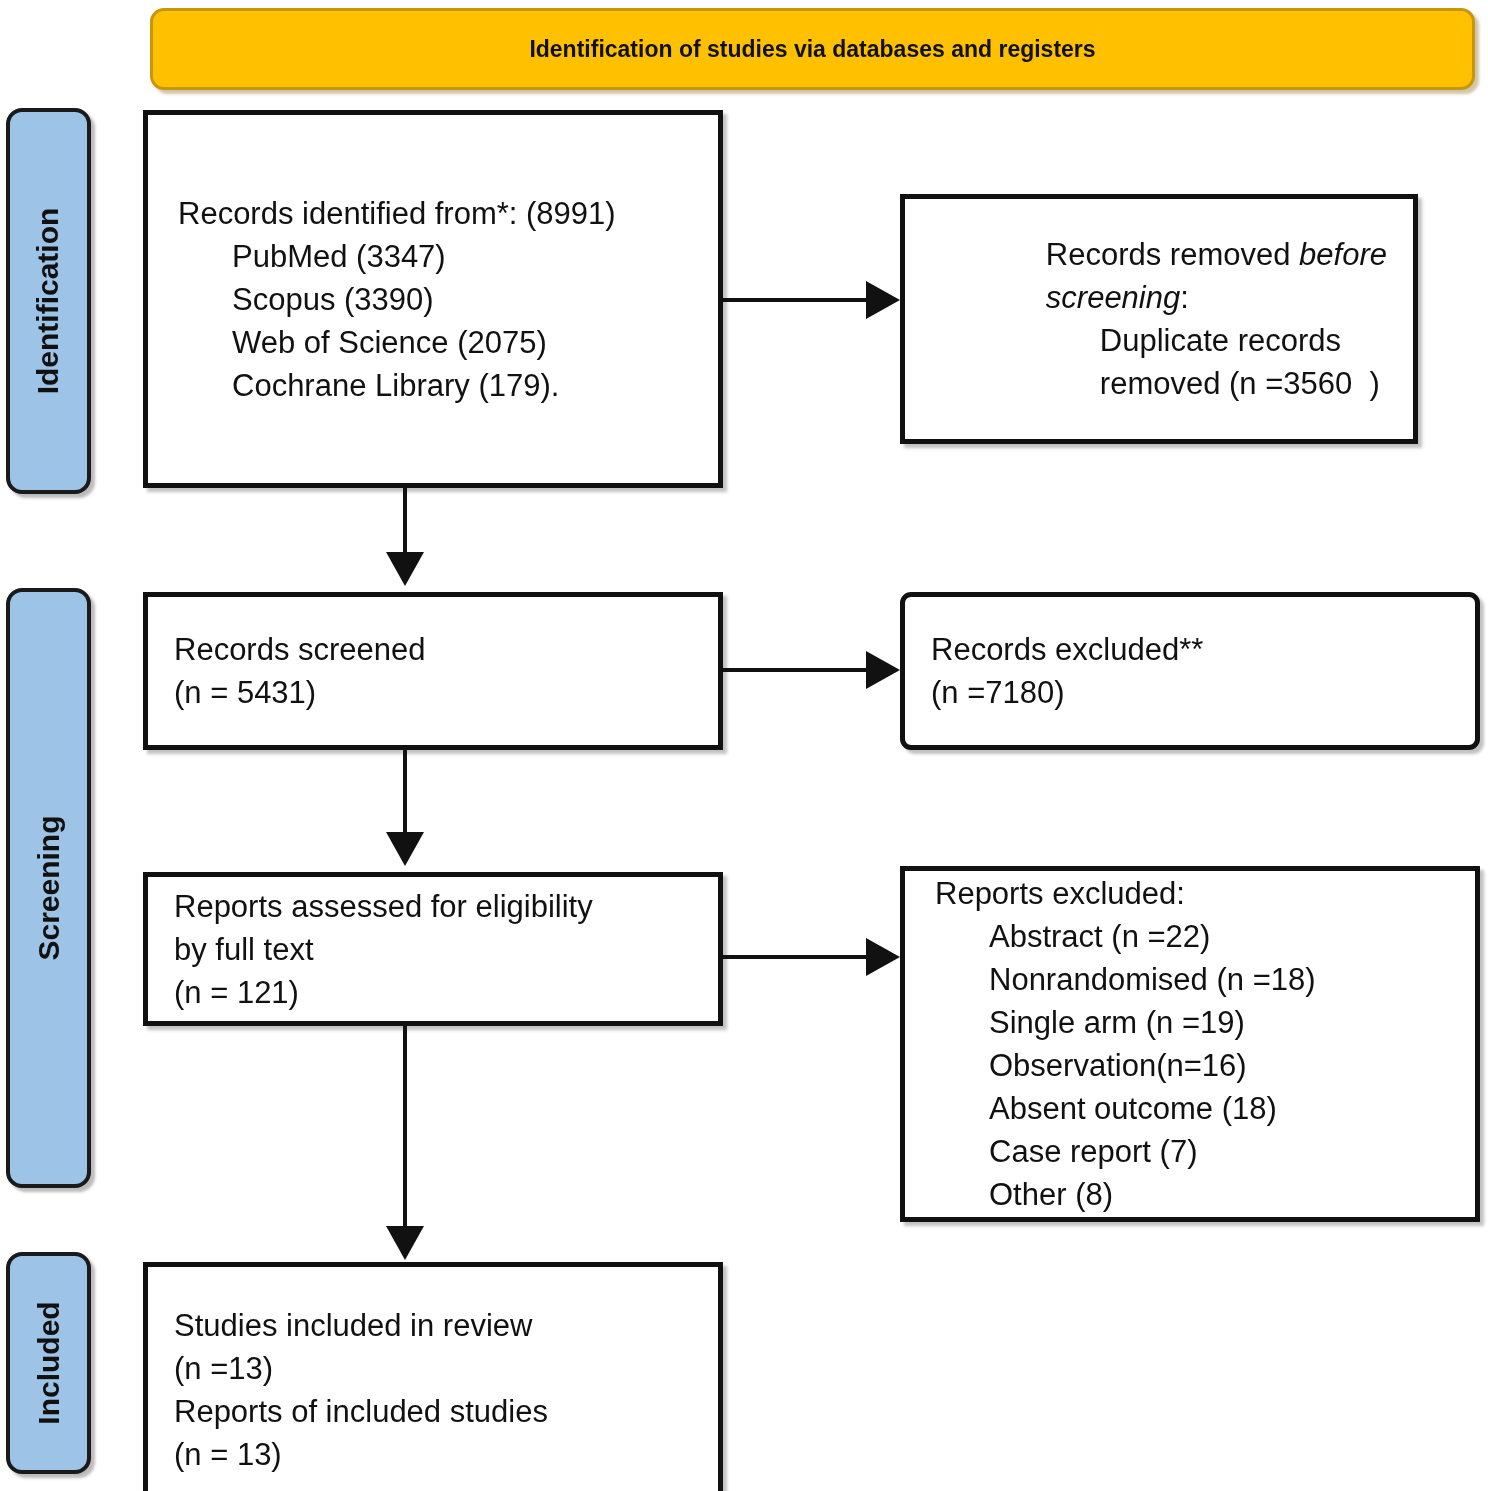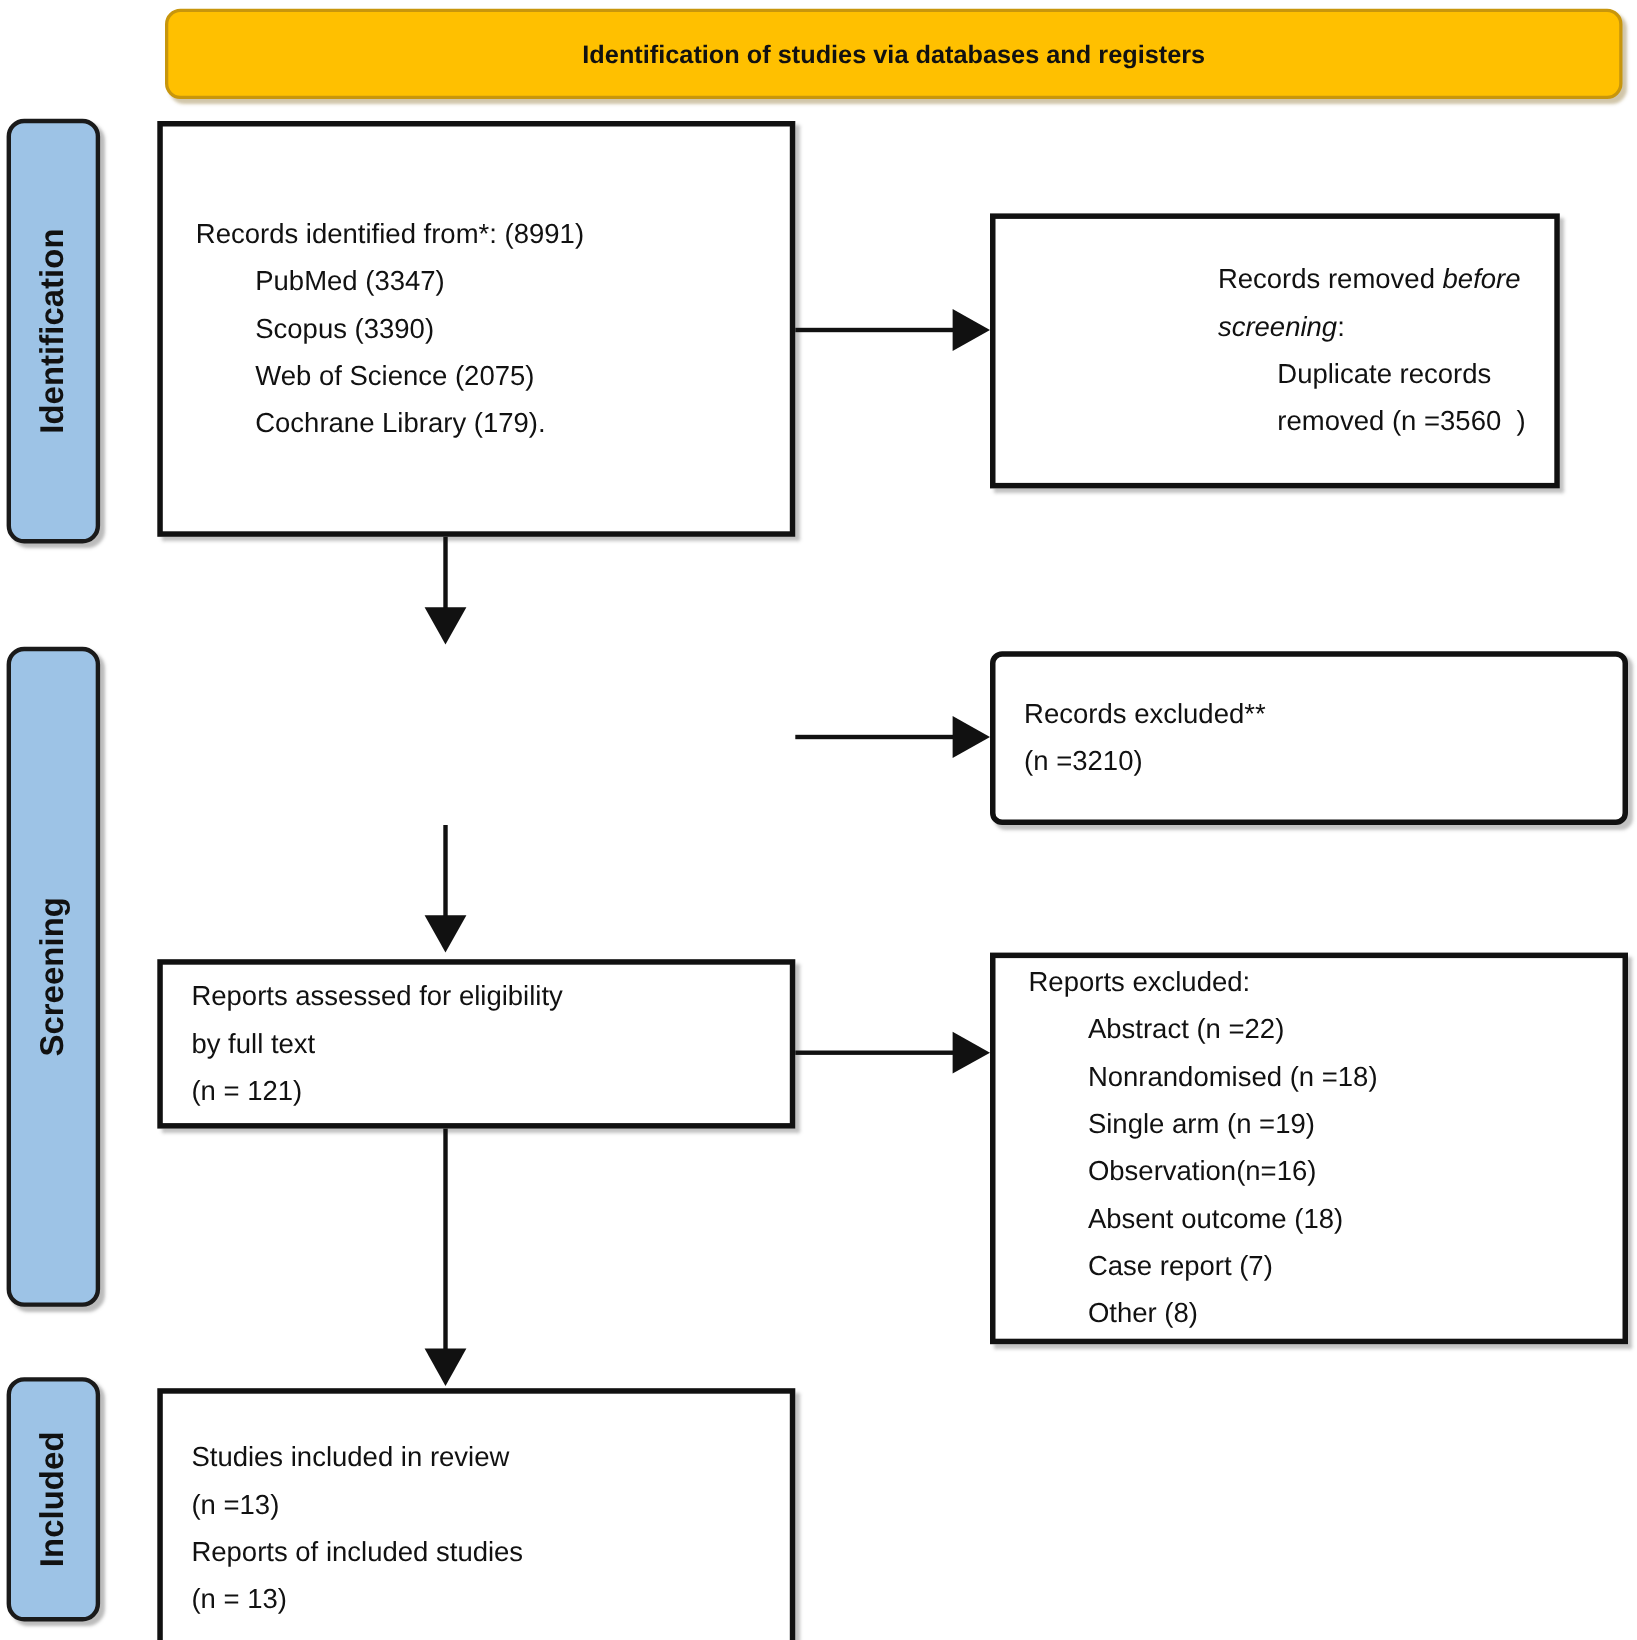--- a/index.html
+++ b/index.html
@@ -73,21 +73,21 @@
     box-sizing: border-box;
     box-shadow: 4px 4px 3px rgba(120,120,120,0.45);
     display: flex;
     flex-direction: column;
     justify-content: center;
   }
   .flow-box .lines {
     padding: 0 26px;
   }
   .line {
-    font-size: 25px;
+    font-size: 31px;
     line-height: 43px;
     color: #111111;
     white-space: pre;
   }
   .line.indent-1 { padding-left: 54px; }
   .line .ital { font-style: italic; }
 
   #box-identified    { left: 143px; top: 110px;  width: 580px; height: 378px; }
   #box-removed       { left: 900px; top: 194px;  width: 518px; height: 250px; align-items: flex-end; }
   #box-screened      { left: 143px; top: 592px;  width: 580px; height: 158px; }
@@ -174,25 +174,31 @@
 
   <div class="flow-box" id="box-removed">
     <div class="lines">
       <div class="line"><span>Records removed </span><span class="ital">before</span></div>
       <div class="line"><span class="ital">screening</span><span>:</span></div>
       <div class="line indent-1">Duplicate records</div>
       <div class="line indent-1">removed (n =3560  )</div>
     </div>
   </div>
 
+  <div class="flow-box" id="box-screened">
+    <div class="lines">
+      <div class="line">Records screened</div>
+      <div class="line">(n = 5431)</div>
+    </div>
+  </div>
 
   <div class="flow-box" id="box-excluded">
     <div class="lines">
       <div class="line">Records excluded**</div>
-      <div class="line">(n =3210)</div>
+      <div class="line">(n =7180)</div>
     </div>
   </div>
 
   <div class="flow-box" id="box-assessed">
     <div class="lines">
       <div class="line">Reports assessed for eligibility</div>
       <div class="line">by full text</div>
       <div class="line">(n = 121)</div>
     </div>
   </div>

